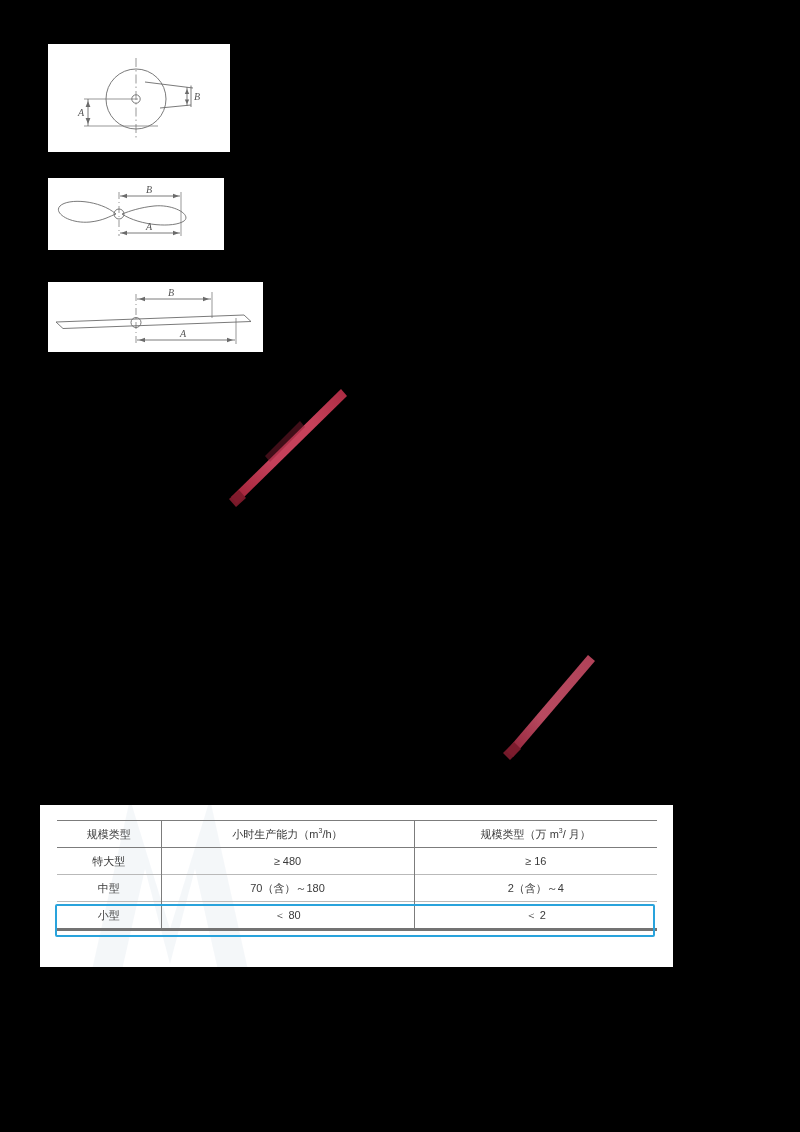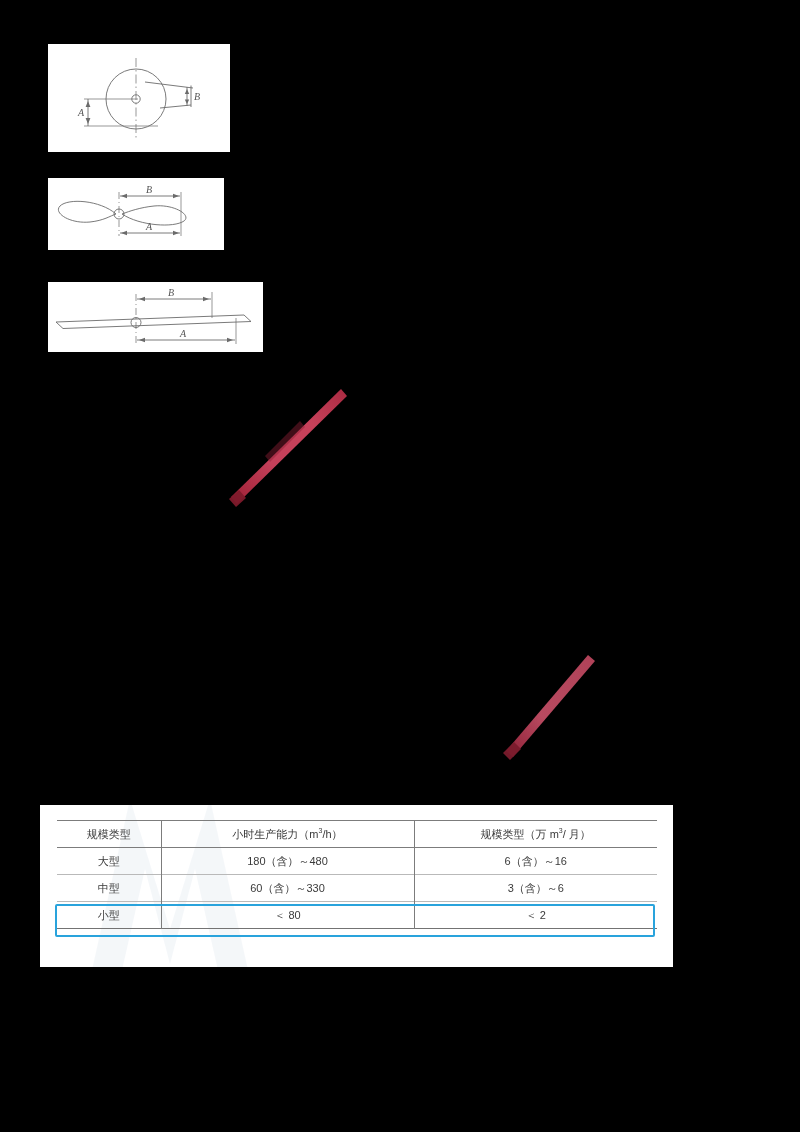--- a/index.html
+++ b/index.html
@@ -76,21 +76,21 @@
     font-size: 11px;
     font-weight: normal;
     height: 26px;
     padding: 0;
     position: relative;
     font-family: "Liberation Sans", "DejaVu Sans", sans-serif;
   }
   .cap-table tr { border-bottom: 1px solid #b9b9b9; }
   .cap-table tr.hdr-row { border-bottom: 1px solid #7c7c7c; }
   .cap-table tr.top-row { border-top: 1px solid #7c7c7c; }
-  .cap-table tr.last-row { border-bottom: 1px solid #737373; }
+  .cap-table tr.last-row { border-bottom: 3px solid #737373; }
   .col-label { width: 104px; border-right: 1px solid #7c7c7c !important; }
   .col-hour  { width: 253px; border-right: 1px solid #7c7c7c !important; }
   .col-month { width: 243px; }
 
   .sup { font-size: 7px; vertical-align: super; }
 
   .hl-box {
     position: absolute;
     left: 15px;
     top: 99px;
@@ -234,28 +234,28 @@
       </colgroup>
       <thead>
         <tr class="hdr-row top-row">
           <th class="col-label">规模类型</th>
           <th class="col-hour"><span>小时生产能力（m</span><span class="sup">3</span><span>/h）</span></th>
           <th class="col-month"><span>规模类型（万 m</span><span class="sup">3</span><span>/ 月）</span></th>
         </tr>
       </thead>
       <tbody>
         <tr>
-          <td class="col-label">大型</td>
-          <td class="col-hour">180（含）～480</td>
-          <td class="col-month">6（含）～16</td>
+          <td class="col-label">特大型</td>
+          <td class="col-hour">≥ 480</td>
+          <td class="col-month">≥ 16</td>
         </tr>
         <tr>
           <td class="col-label">中型</td>
-          <td class="col-hour">60（含）～330</td>
-          <td class="col-month">3（含）～6</td>
+          <td class="col-hour">70（含）～180</td>
+          <td class="col-month">2（含）～4</td>
         </tr>
         <tr class="last-row">
           <td class="col-label">小型</td>
           <td class="col-hour">＜ 80</td>
           <td class="col-month">＜ 2</td>
         </tr>
       </tbody>
     </table>
 
     <div class="hl-box" style="border-color: rgb(41, 163, 220);"></div>

